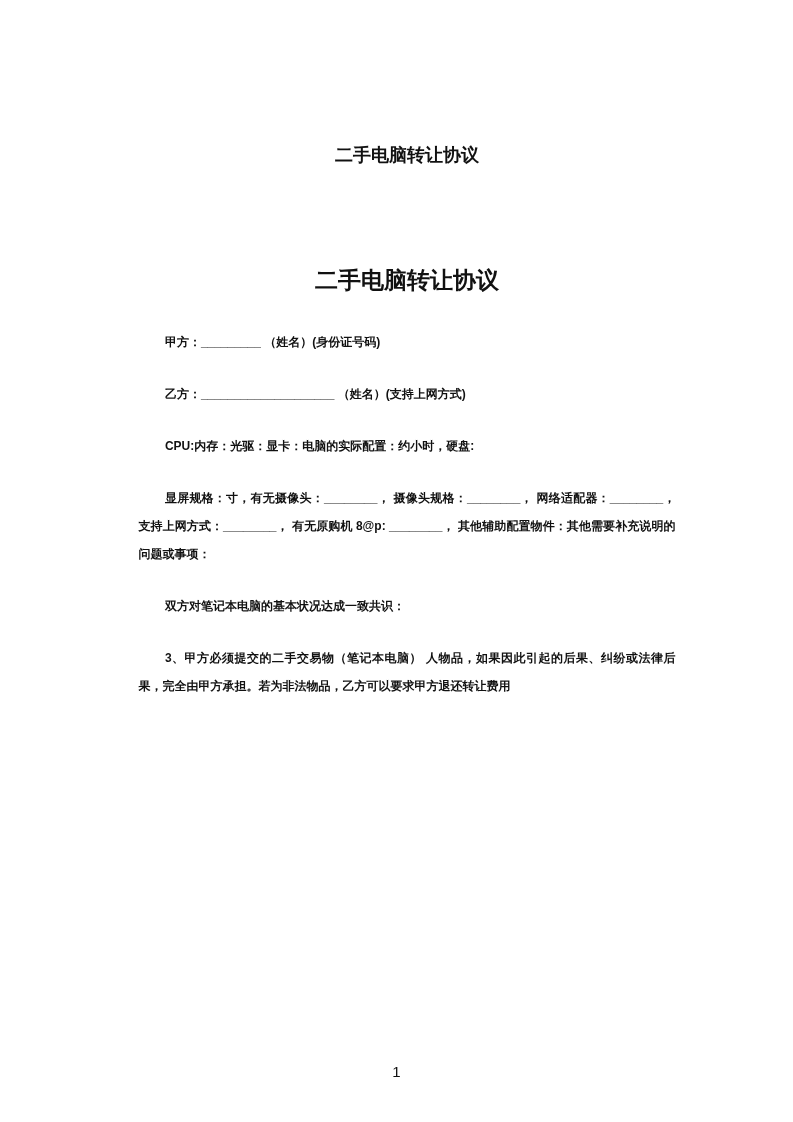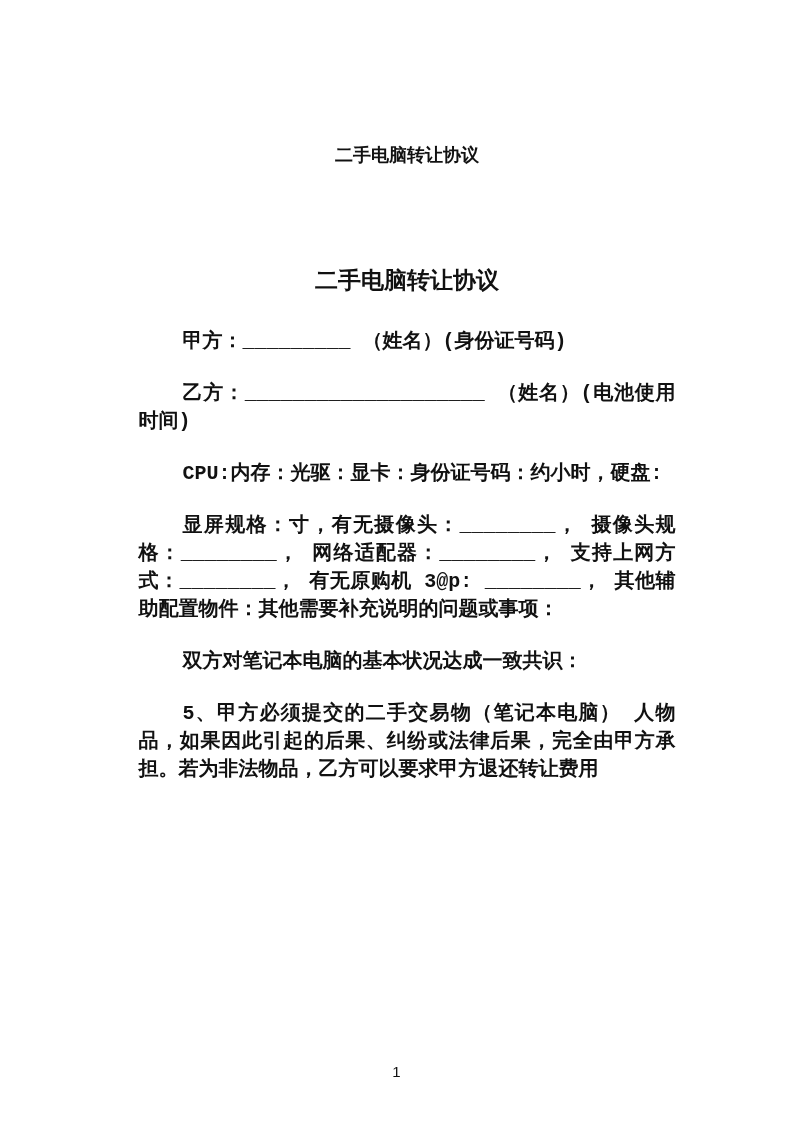--- a/index.html
+++ b/index.html
@@ -26,28 +26,27 @@
   }
   .heading {
     margin: 96px 0 0 0;
     font-size: 23px;
     line-height: 32px;
     font-weight: bold;
     text-align: center;
   }
   .para {
     margin: 24px 0 0 0;
-    font-size: 20px;
+    font-size: 12px;
     line-height: 28px;
     font-weight: 600;
     text-indent: 2.2em;
     text-align: justify;
     word-break: break-all;
     overflow-wrap: anywhere;
-    font-family: Liberation Mono, monospace;
   }
   .para.first {
     margin-top: 32px;
   }
   .page-number {
     position: absolute;
     left: 0;
     right: 0;
     bottom: 42px;
     text-align: center;
@@ -60,30 +59,30 @@
 <body>
 
 <div class="page">
 
   <div class="top-title">二手电脑转让协议</div>
 
   <div class="heading">二手电脑转让协议</div>
 
   <p class="para first">甲方：_________ （姓名）(身份证号码)</p>
 
-  <p class="para">乙方：____________________ （姓名）(电池使用时间)</p>
+  <p class="para">乙方：____________________ （姓名）(支持上网方式)</p>
 
 
 
-  <p class="para">CPU:内存：光驱：显卡：身份证号码：约小时，硬盘:</p>
+  <p class="para">CPU:内存：光驱：显卡：电脑的实际配置：约小时，硬盘:</p>
 
-  <p class="para">显屏规格：寸，有无摄像头：________，  摄像头规格：________，  网络适配器：________，   支持上网方式：________，   有无原购机 3@p: ________，   其他辅助配置物件：其他需要补充说明的问题或事项：</p>
+  <p class="para">显屏规格：寸，有无摄像头：________，  摄像头规格：________，  网络适配器：________，   支持上网方式：________，   有无原购机 8@p: ________，   其他辅助配置物件：其他需要补充说明的问题或事项：</p>
 
   <p class="para">双方对笔记本电脑的基本状况达成一致共识：</p>
 
 
 
-  <p class="para">5、甲方必须提交的二手交易物（笔记本电脑） 人物品，如果因此引起的后果、纠纷或法律后果，完全由甲方承担。若为非法物品，乙方可以要求甲方退还转让费用</p>
+  <p class="para">3、甲方必须提交的二手交易物（笔记本电脑） 人物品，如果因此引起的后果、纠纷或法律后果，完全由甲方承担。若为非法物品，乙方可以要求甲方退还转让费用</p>
 
 
   <div class="page-number">1</div>
 
 </div>
 
 </body></html>

